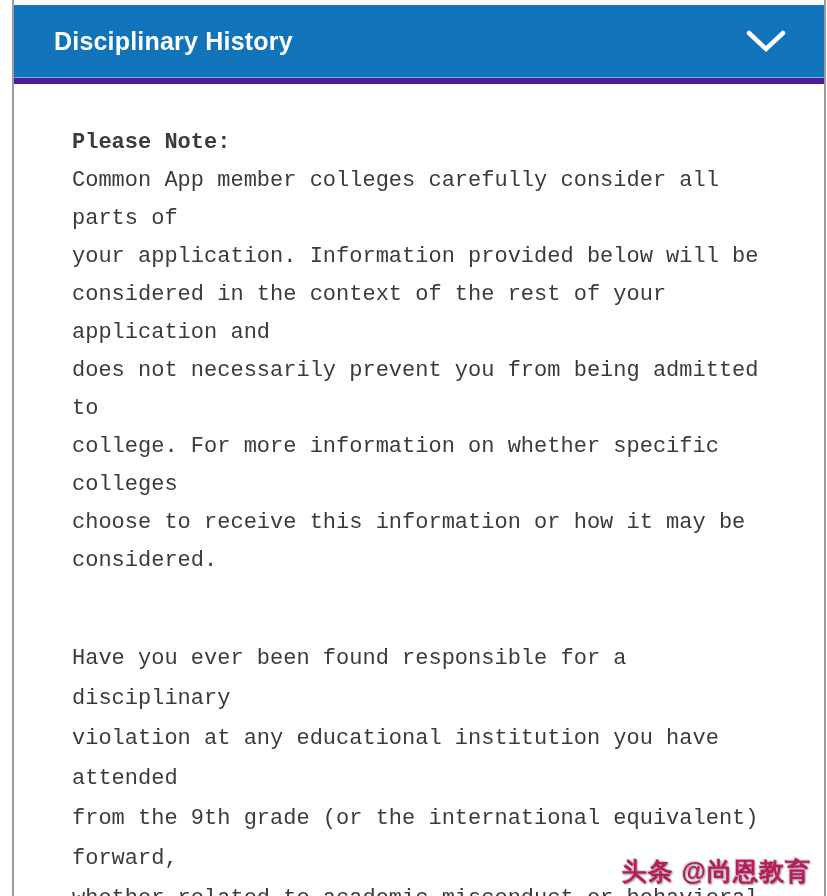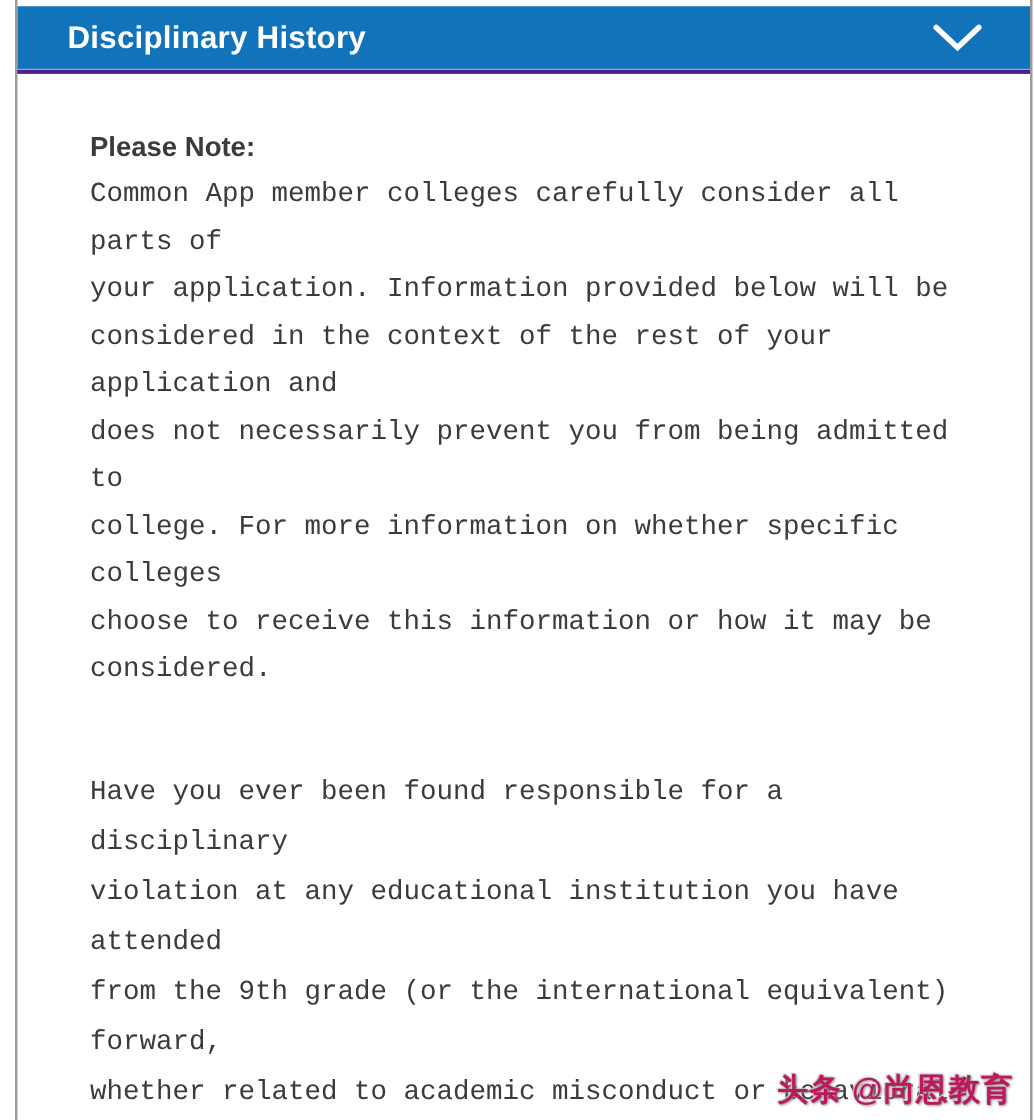--- a/index.html
+++ b/index.html
@@ -16,23 +16,23 @@
     left: 12px;
     top: 0;
     width: 814px;
     height: 896px;
     background: #ffffff;
     border-left: 2px solid #9c9c9c;
     border-right: 2px solid #9c9c9c;
   }
   .section-header {
     margin-top: 5px;
-    height: 54px;
+    height: 79px;
     background: #1173ba;
-    border-bottom: 3px solid #4c1d95;
+    border-bottom: 6px solid #4c1d95;
     box-shadow: inset 0 -1px 0 rgba(255,255,255,0.45);
     display: flex;
     align-items: center;
     justify-content: space-between;
     padding: 0 36px 0 40px;
     cursor: pointer;
   }
   .section-title {
     color: #ffffff;
     font-size: 25px;
@@ -44,21 +44,21 @@
     align-items: center;
     justify-content: center;
     width: 44px;
     height: 30px;
   }
   .content {
     padding: 40px 58px 0 58px;
     font-size: 22px;
     line-height: 38px;
   }
-  .note-heading { font-weight: bold; }
+  .note-heading { font-weight: bold; font-family: Liberation Mono, monospace; }
   .pre { white-space: pre-line; font-family: Liberation Mono, monospace; }
   .question-block { margin-top: 58px; }
   .required { color: #c00000; }
   .radio-group { margin-top: 8px; margin-left: 16px; }
   .radio-row {
     display: flex;
     align-items: flex-end;
     height: 38px;
     margin-bottom: 21px;
     cursor: pointer;

